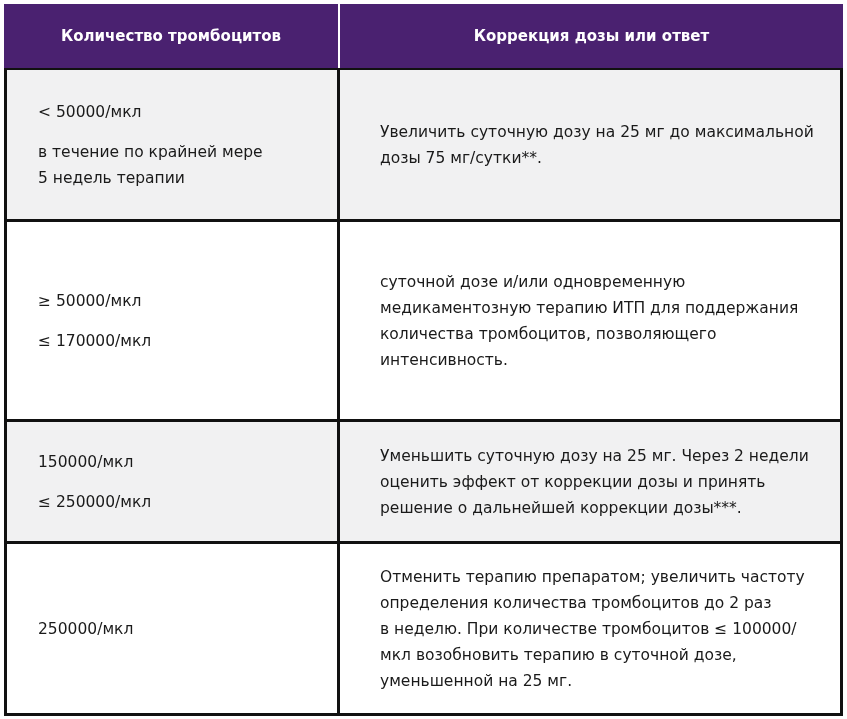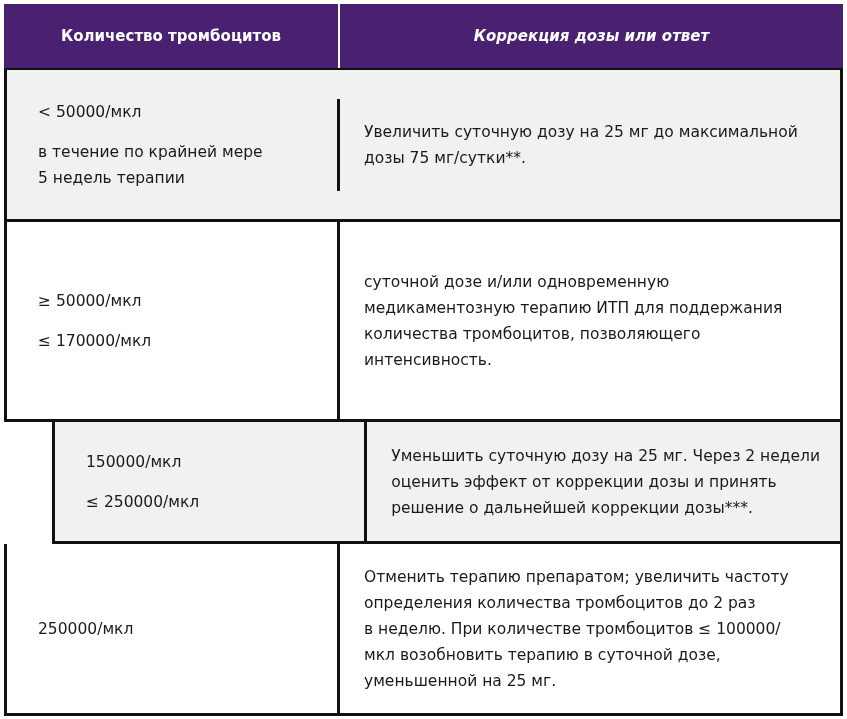--- a/index.html
+++ b/index.html
@@ -37,21 +37,20 @@
       font-weight: bold;
       font-size: 15px;
       box-sizing: border-box;
     }
     .header .hcell.c1 {
       width: 336px;
       border-right: 2px solid #ffffff;
     }
     .header .hcell.c2 {
       flex: 1;
-      font-style: italic;
     }
     .row {
       display: flex;
       border-left: 3px solid #111;
       border-right: 3px solid #111;
       border-bottom: 3px solid #111;
       box-sizing: border-box;
     }
     .row.shaded { background: #f1f1f2; }
     .row.plain { background: #ffffff; }
@@ -63,38 +62,38 @@
       font-size: 15.5px;
       line-height: 26px;
     }
     .cell.c1 {
       width: 333px;
       border-right: 3px solid #111;
       padding-left: 31px;
     }
     .cell.c2 {
       flex: 1;
-      padding-left: 24px;
+      padding-left: 40px;
       padding-right: 20px;
     }
     .cell.c1 .line { margin: 7px 0; }
     .cell.c1.tight .line { margin: 0; }
     .cell.c1.tight .line.first { margin-bottom: 14px; }
     .cell.c2 .line { margin: 0; white-space: nowrap; }
   </style>
 </head>
 <body>
 
 <div class="table">
   <div class="header">
     <div class="hcell c1">Количество тромбоцитов</div>
     <div class="hcell c2">Коррекция дозы или ответ</div>
   </div>
 
-  <div class="row shaded" style="height:152px;align-items:center;">
+  <div class="row shaded" style="height:152px;">
     <div class="cell c1 tight">
       <div class="line first">&lt; 50000/мкл</div>
       <div class="line">в течение по крайней мере</div>
       <div class="line">5 недель терапии</div>
     </div>
     <div class="cell c2">
       <div class="line">Увеличить суточную дозу на 25 мг до максимальной</div>
       <div class="line">дозы 75 мг/сутки**.</div>
     </div>
   </div>
@@ -105,21 +104,21 @@
       <div class="line">≤ 170000/мкл</div>
     </div>
     <div class="cell c2">
       <div class="line">суточной дозе и/или одновременную</div>
       <div class="line">медикаментозную терапию ИТП для поддержания</div>
       <div class="line">количества тромбоцитов, позволяющего</div>
       <div class="line">интенсивность.</div>
     </div>
   </div>
 
-  <div class="row shaded" style="height:122px;margin-left:48px;">
+  <div class="row shaded" style="height:122px;">
     <div class="cell c1">
       <div class="line">150000/мкл</div>
       <div class="line">≤ 250000/мкл</div>
     </div>
     <div class="cell c2">
       <div class="line">Уменьшить суточную дозу на 25 мг. Через 2 недели</div>
       <div class="line">оценить эффект от коррекции дозы и принять</div>
       <div class="line">решение о дальнейшей коррекции дозы***.</div>
     </div>
   </div>

